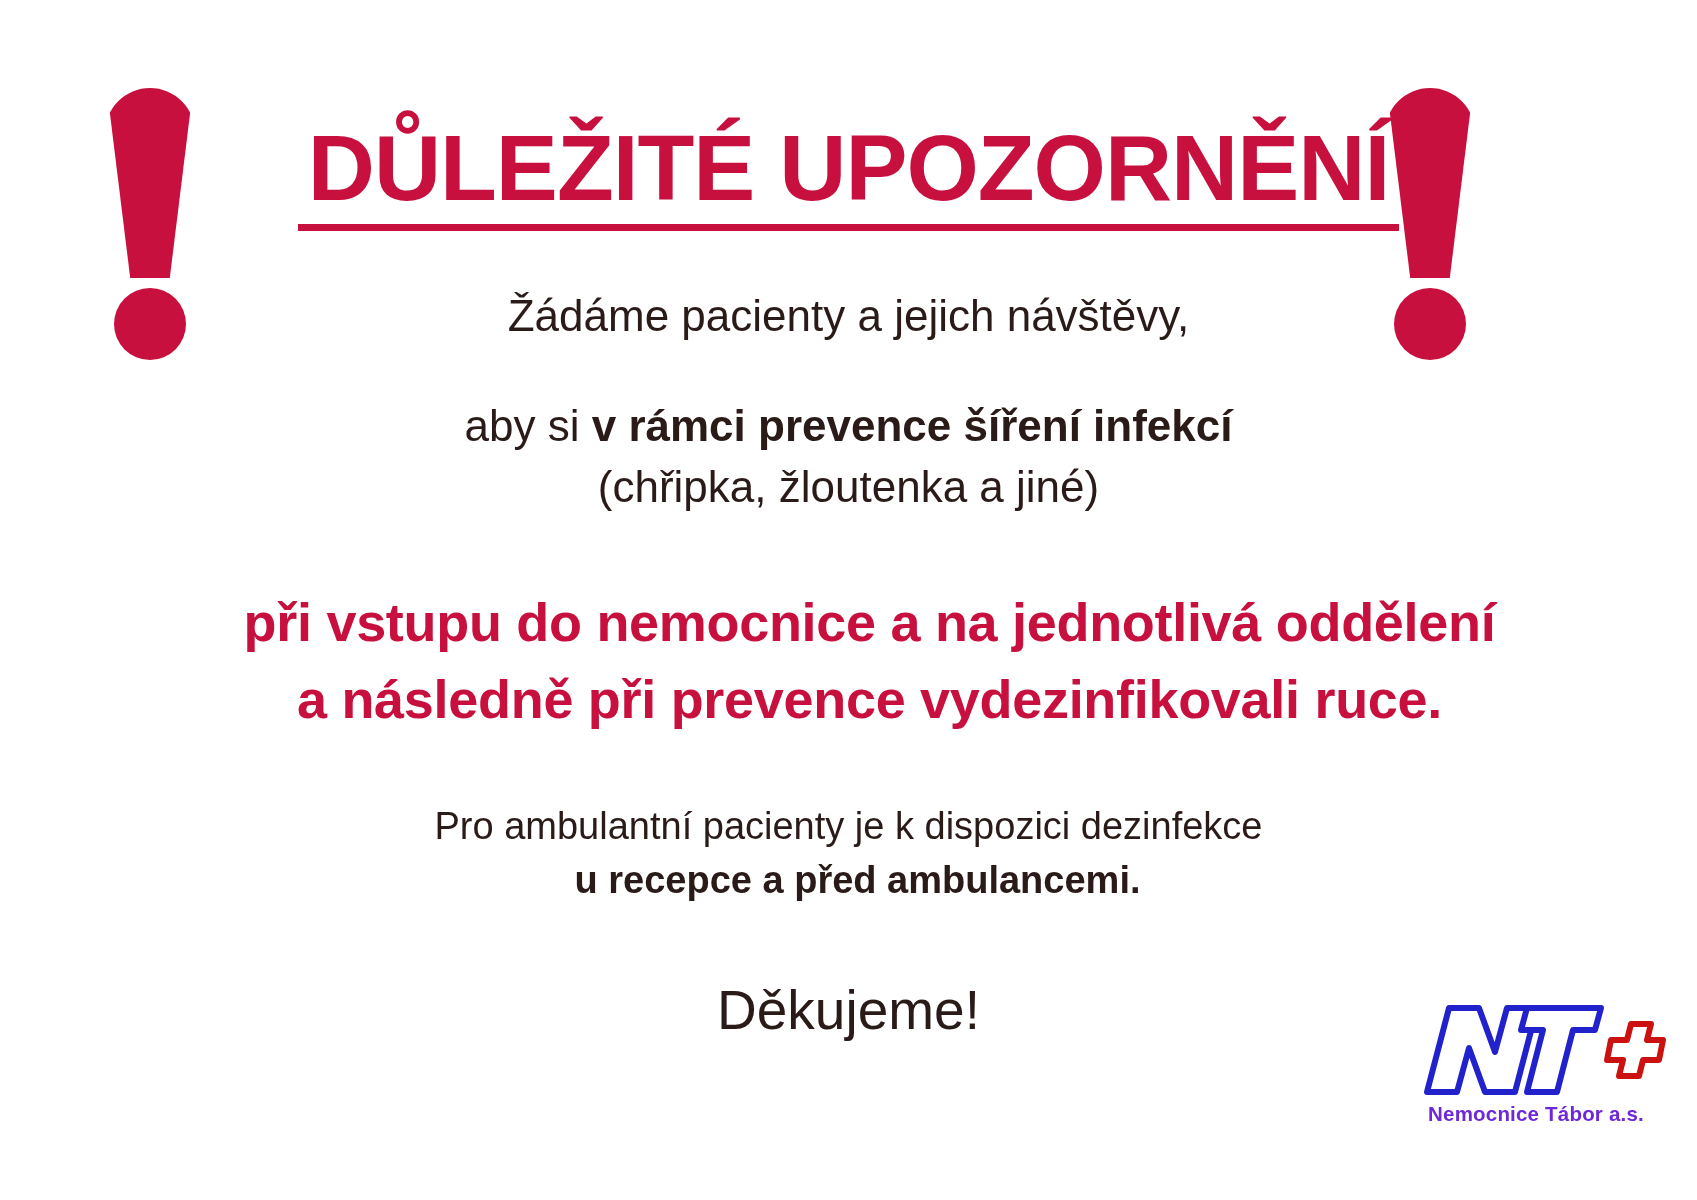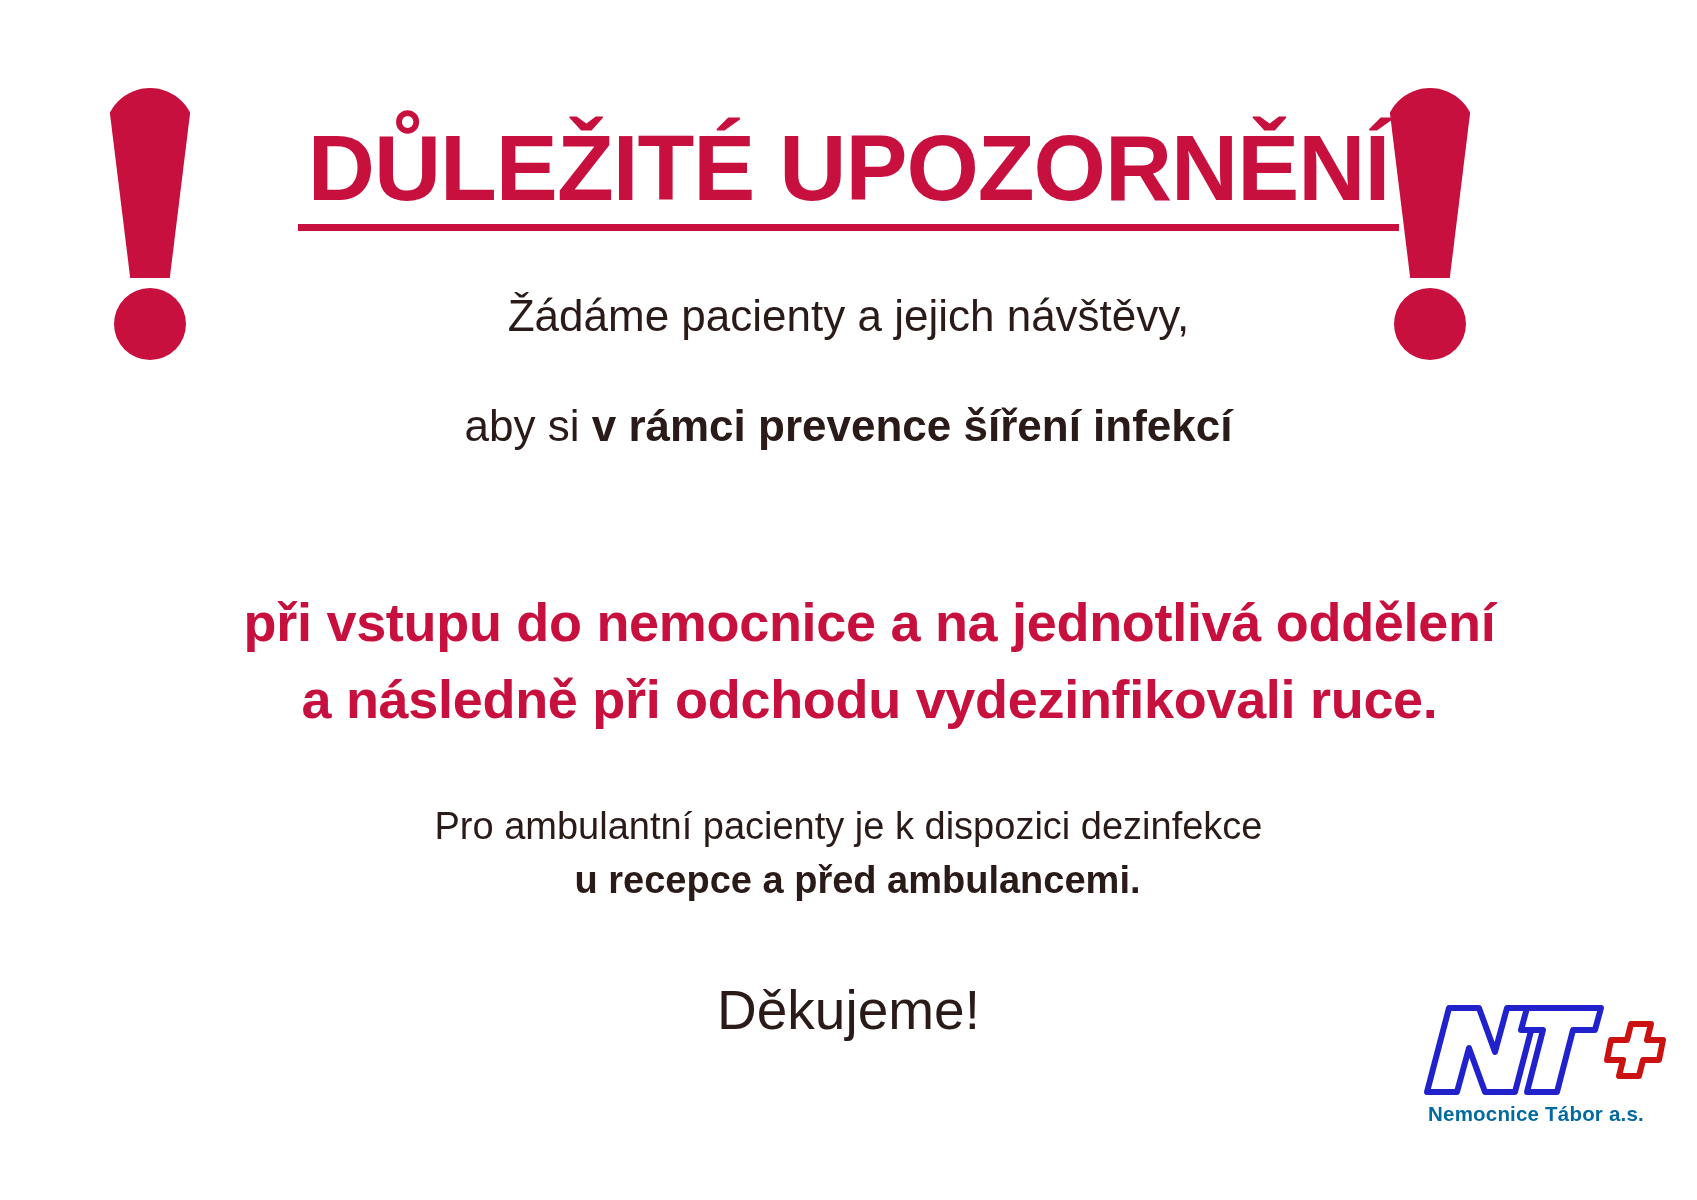--- a/index.html
+++ b/index.html
@@ -120,21 +120,21 @@
     position:relative;
     width:262px;
     height:100px;
   }
   .logo svg{display:block;}
   .logo-caption{
     margin-top:2px;
     text-align:center;
     font-size:20.5px;
     font-weight:bold;
-    color:#0369a1;
+    color:#6d28d9;
     letter-spacing:0.2px;
   }
 </style>
 </head>
 <body>
 
 <div class="poster">
 
   <div class="excl excl-left">
     <div class="bang-body-inner"></div>
@@ -149,25 +149,26 @@
   <div class="title-wrap">
     <span class="title">DŮLEŽITÉ UPOZORNĚNÍ</span>
   </div>
 
   <div class="block intro">
     <span class="line">Žádáme pacienty a jejich návštěvy,</span>
   </div>
 
   <div class="block reason">
     <span class="line"><span>aby si </span><b>v rámci prevence šíření infekcí</b></span>
+    <span class="line">(chřipka, žloutenka a jiné)</span>
   </div>
 
   <div class="block highlight">
     <span class="line">při vstupu do nemocnice a na jednotlivá oddělení</span>
-    <span class="line">a následně při odchodu vydezinfikovali ruce.</span>
+    <span class="line">a následně při prevence vydezinfikovali ruce.</span>
   </div>
 
   <div class="block info">
     <span class="line">Pro ambulantní pacienty je k dispozici dezinfekce</span>
     <b class="line">u recepce a před ambulancemi.</b>
   </div>
 
   <div class="block thanks">
     <span class="line">Děkujeme!</span>
   </div>

